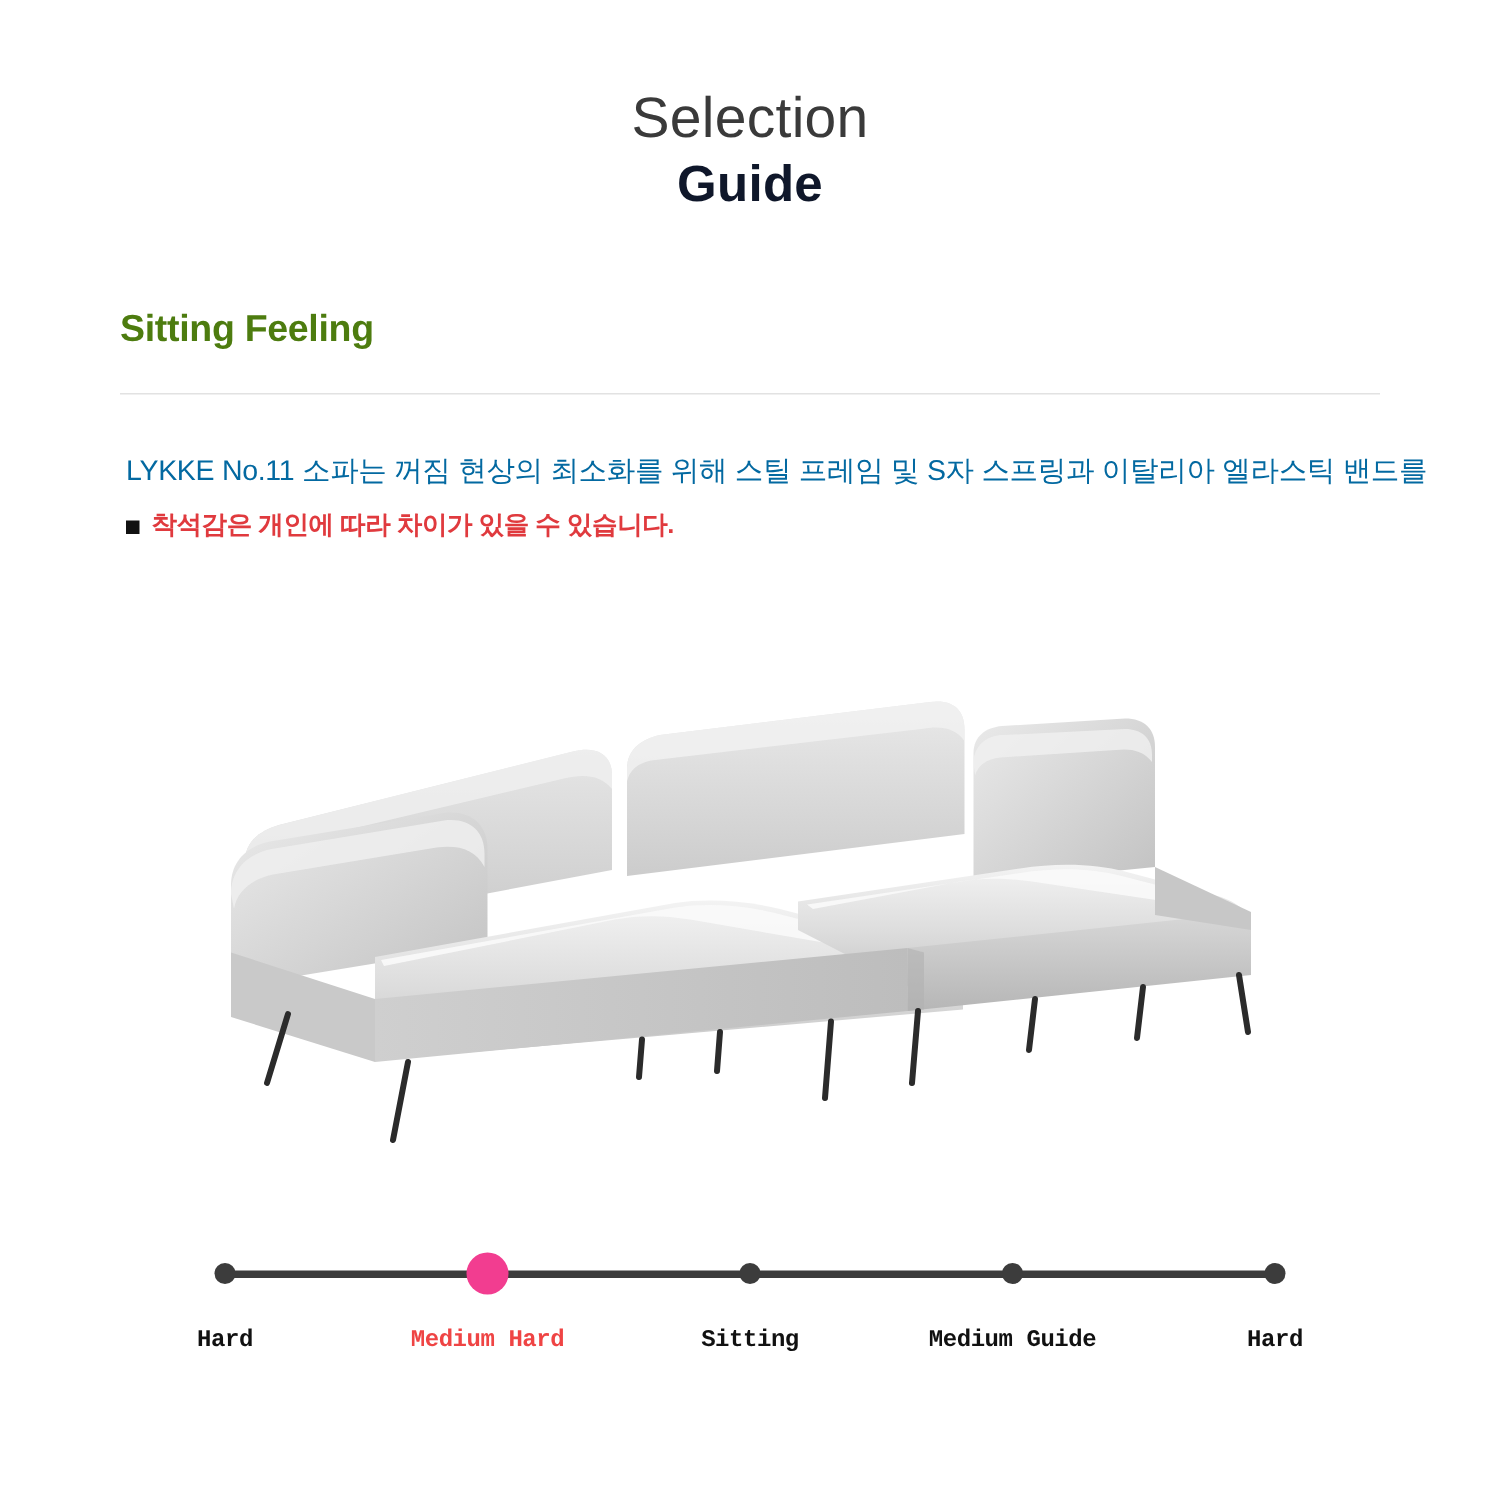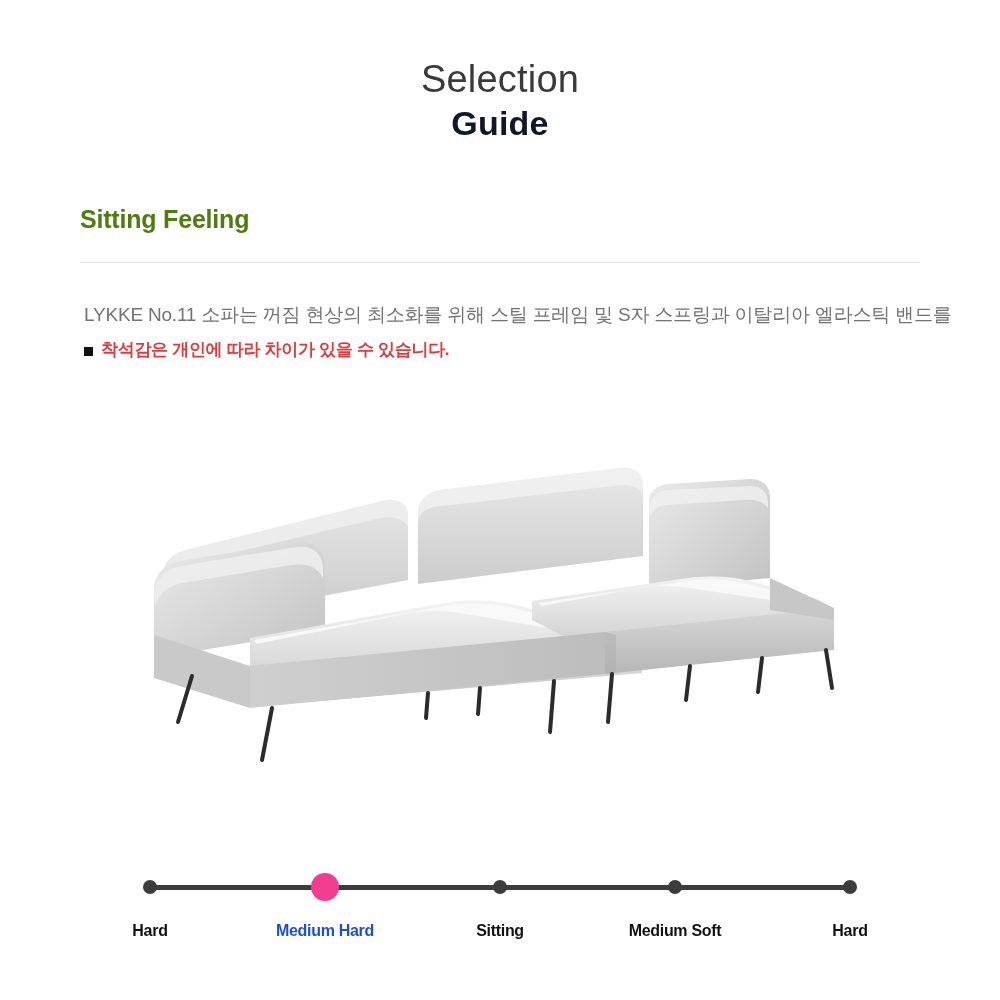--- a/index.html
+++ b/index.html
@@ -66,21 +66,21 @@
 
   
   .copy {
     position: absolute;
     left: 84px;
     top: 298px;
     width: 850px;
   }
   .copy-line {
     font-size: 19px;
-    color: #737373;
+    color: #0369a1;
     line-height: 33px;
     letter-spacing: -0.2px;
     white-space: nowrap;
   }
   .notice {
     display: flex;
     align-items: center;
     margin-top: 7px;
     gap: 8px;
   }
@@ -108,23 +108,24 @@
     top: 460px;
     width: 730px;
     height: 320px;
   }
   .sofa-figure svg { display: block; width: 100%; height: 100%; }
 
   
   .scale {
     position: absolute;
     left: 0;
-    top: 862px;
+    top: 824px;
     width: 1000px;
     height: 110px;
+    font-family: Liberation Mono, monospace;
   }
   .scale-track {
     position: absolute;
     left: 150px;
     top: 23px;
     width: 700px;
     height: 5px;
     background: #3c3c3c;
     border-radius: 3px;
   }
@@ -156,21 +157,21 @@
     left: -120px;
     width: 240px;
     text-align: center;
     font-size: 16px;
     font-weight: 700;
     color: #111111;
     letter-spacing: -0.3px;
     white-space: nowrap;
   }
   .scale-point.active .scale-label {
-    color: #1d4ed8;
+    color: #ef4444;
   }
 </style>
 </head>
 <body>
 
 <div class="page-header">
   <span class="header-line1">Selection</span>
   <span class="header-line2">Guide</span>
 </div>
 
@@ -266,20 +267,20 @@
       <div class="scale-point active" style="left: 325px;">
         <span class="scale-dot"></span>
         <span class="scale-label">Medium Hard</span>
       </div>
       <div class="scale-point" style="left: 500px;">
         <span class="scale-dot"></span>
         <span class="scale-label">Sitting</span>
       </div>
       <div class="scale-point" style="left: 675px;">
         <span class="scale-dot"></span>
-        <span class="scale-label">Medium Soft</span>
+        <span class="scale-label">Medium Guide</span>
       </div>
       <div class="scale-point" style="left: 850px;">
         <span class="scale-dot"></span>
         <span class="scale-label">Hard</span>
       </div>
     </div>
 </div>
 
 </body></html>

